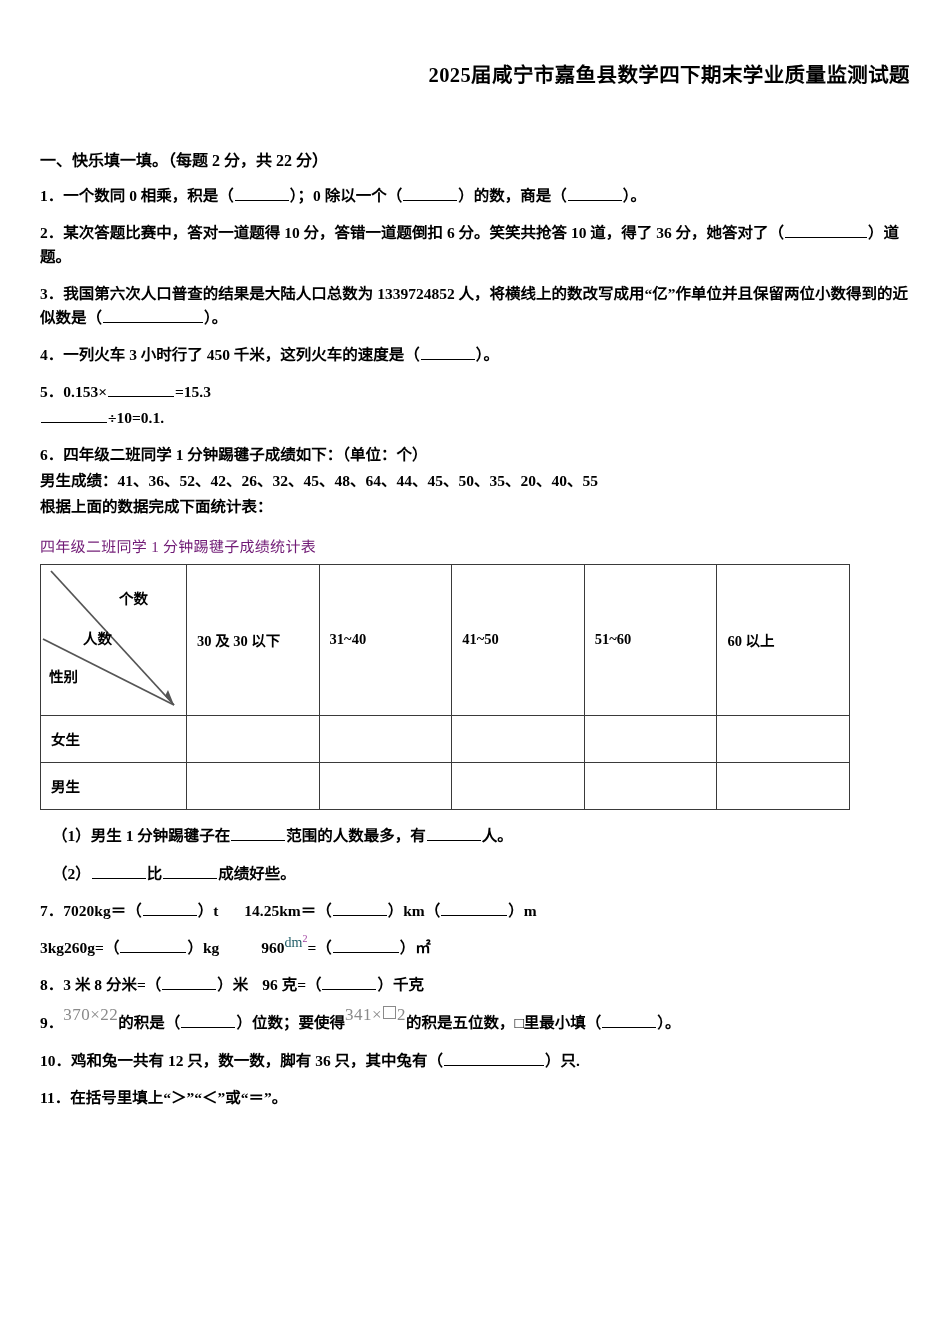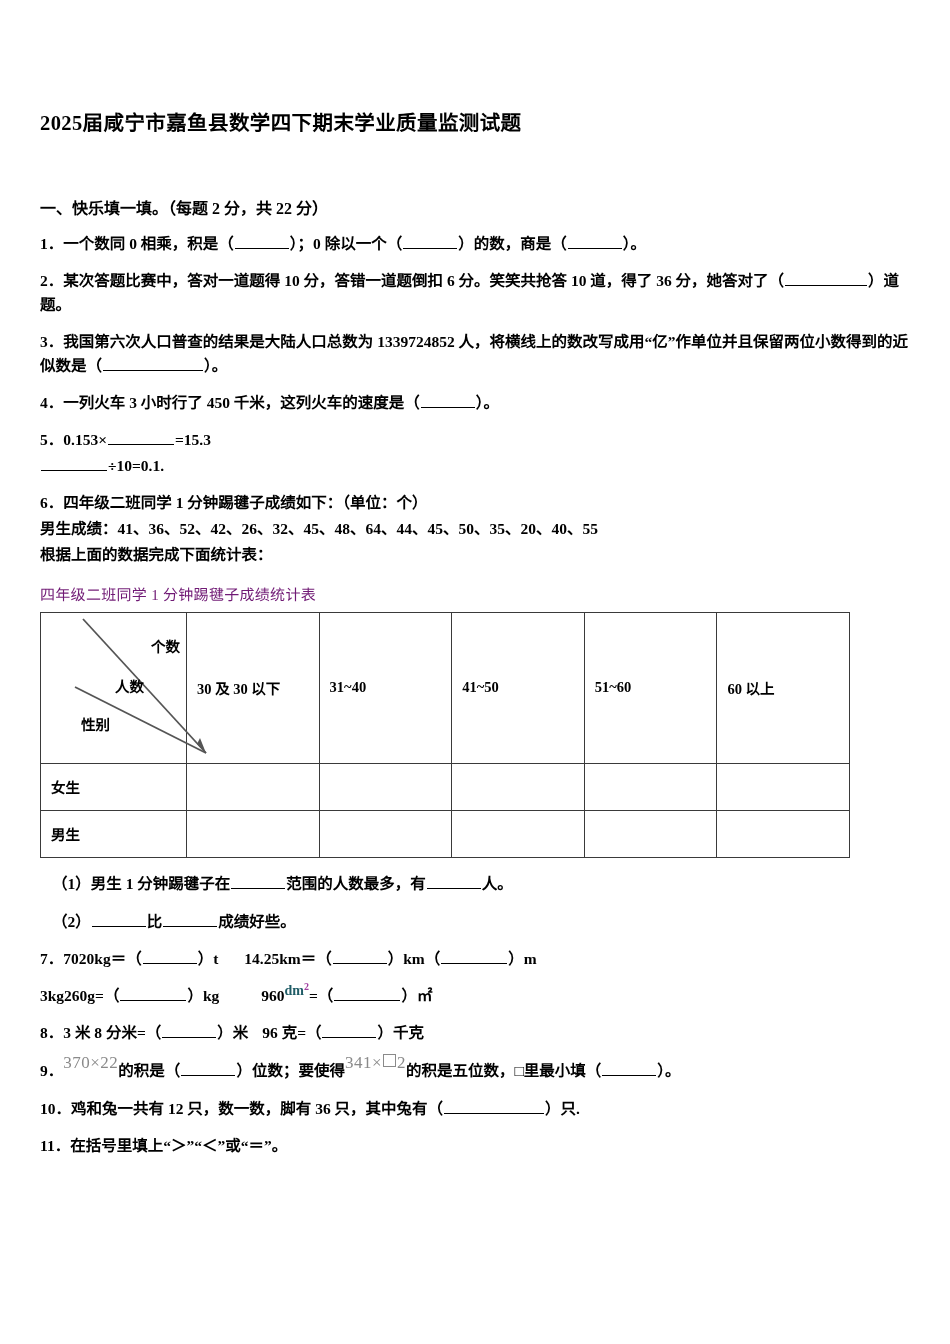--- a/index.html
+++ b/index.html
@@ -17,26 +17,26 @@
     overflow: hidden;
   }
   .page {
     width: 950px;
     height: 1344px;
     box-sizing: border-box;
     padding: 0 40px;
     position: relative;
   }
   .doc-title {
-    text-align: left;
+    text-align: right;
     font-size: 20.5px;
     font-weight: bold;
     letter-spacing: 0.4px;
     margin: 0;
-    padding-top: 110px;
+    padding-top: 62px;
     padding-bottom: 0;
     line-height: 1.3;
   }
   .section-head {
     font-size: 16px;
     font-weight: bold;
     margin-top: 60px;
     line-height: 1.5;
   }
   .q {
@@ -94,21 +94,20 @@
     vertical-align: top;
   }
   table.stat td.colhead {
     height: 150px;
     margin-left: 27px;
   }
   .corner-box {
     position: relative;
     width: 100%;
     height: 100%;
-    margin-left: 32px;
   }
   .corner-box svg {
     position: absolute;
     left: 0; top: 0;
     width: 100%;
     height: 100%;
   }
   .corner-lbl {
     position: absolute;
     font-size: 14.5px;
@@ -140,21 +139,21 @@
     height: 11px;
     border: 1.2px solid #8a8a8a;
     vertical-align: 1px;
     margin: 0 1px;
   }
   
   .dmsup {
     position: relative;
     top: -6px;
     font-size: 14px;
-    font-weight: bold;
+    font-weight: normal;
     font-family: "Liberation Serif", "DejaVu Serif", serif;
   }
   .dmsup .dm { color: #1f5c66; }
   .dmsup .two {
     color: #a03fa0;
     font-size: 10px;
     position: relative;
     top: -5px;
   }
   .sp-sm { display: inline-block; width: 14px; }

